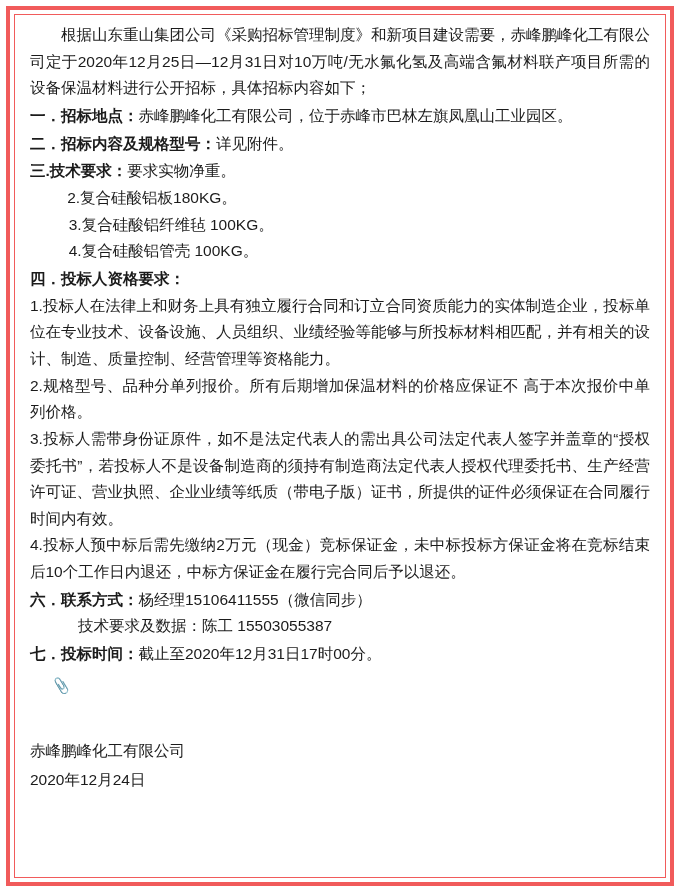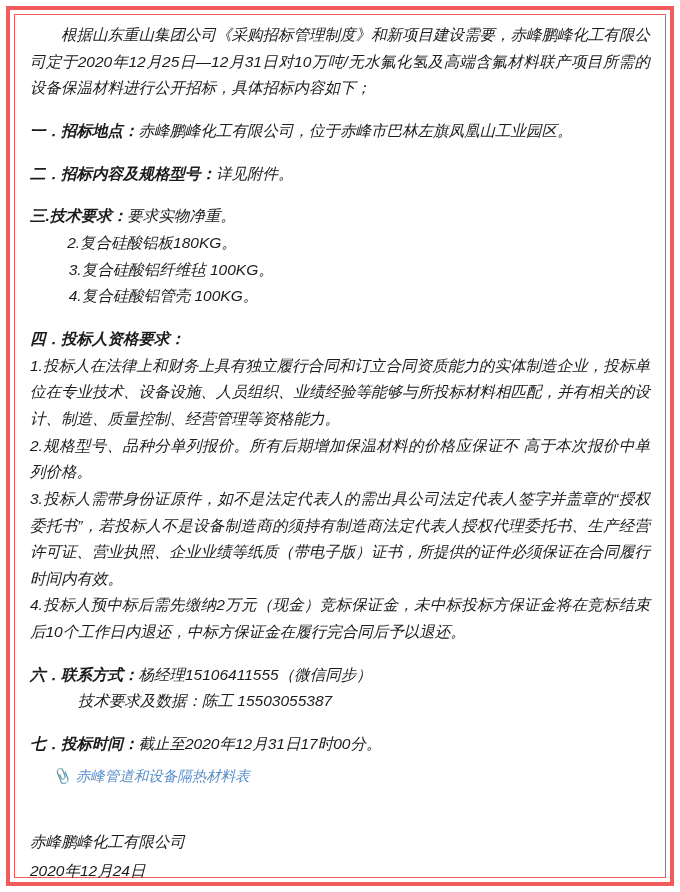--- a/index.html
+++ b/index.html
@@ -11,21 +11,20 @@
     height: 892px;
     background: #ffffff;
     font-family: "Liberation Sans", sans-serif;
   }
   .page {
     position: relative;
     width: 680px;
     height: 892px;
     box-sizing: border-box;
     background: #ffffff;
-    font-style: italic;
   }
   .border-outer {
     position: absolute;
     left: 6px;
     top: 6px;
     right: 6px;
     bottom: 6px;
     border: 4px solid #f15b5b;
     box-sizing: border-box;
   }
@@ -54,21 +53,21 @@
   }
   .para {
     text-align: justify;
     text-justify: inter-ideograph;
   }
   .indent2 {
     text-indent: 2em;
   }
   .heading {
     font-weight: bold;
-    margin-top: 16px;
+    margin-top: 1px;
   }
   .heading .tail {
     font-weight: normal;
   }
   .sub {
     margin-left: 2.1em;
   }
   .sub2 {
     margin-left: 2.4em;
   }
@@ -128,21 +127,20 @@
     <p class="para">4.投标人预中标后需先缴纳2万元（现金）竞标保证金，未中标投标方保证金将在竞标结束后10个工作日内退还，中标方保证金在履行完合同后予以退还。</p>
 
 
     <p class="para heading"><span>六．联系方式：</span><span class="tail">杨经理15106411555（微信同步）</span></p>
     <p class="para contact-sub">技术要求及数据：陈工 15503055387</p>
 
     <p class="para heading"><span>七．投标时间：</span><span class="tail">截止至2020年12月31日17时00分。</span></p>
 
     <div class="attachment">
       <span class="clip-icon">📎</span>
-      <span>赤峰管道和设备隔热材料表</span>
     </div>
 
     <div class="signature">
       <p>赤峰鹏峰化工有限公司</p>
       <p>2020年12月24日</p>
     </div>
 
   </div>
 </div>
 

